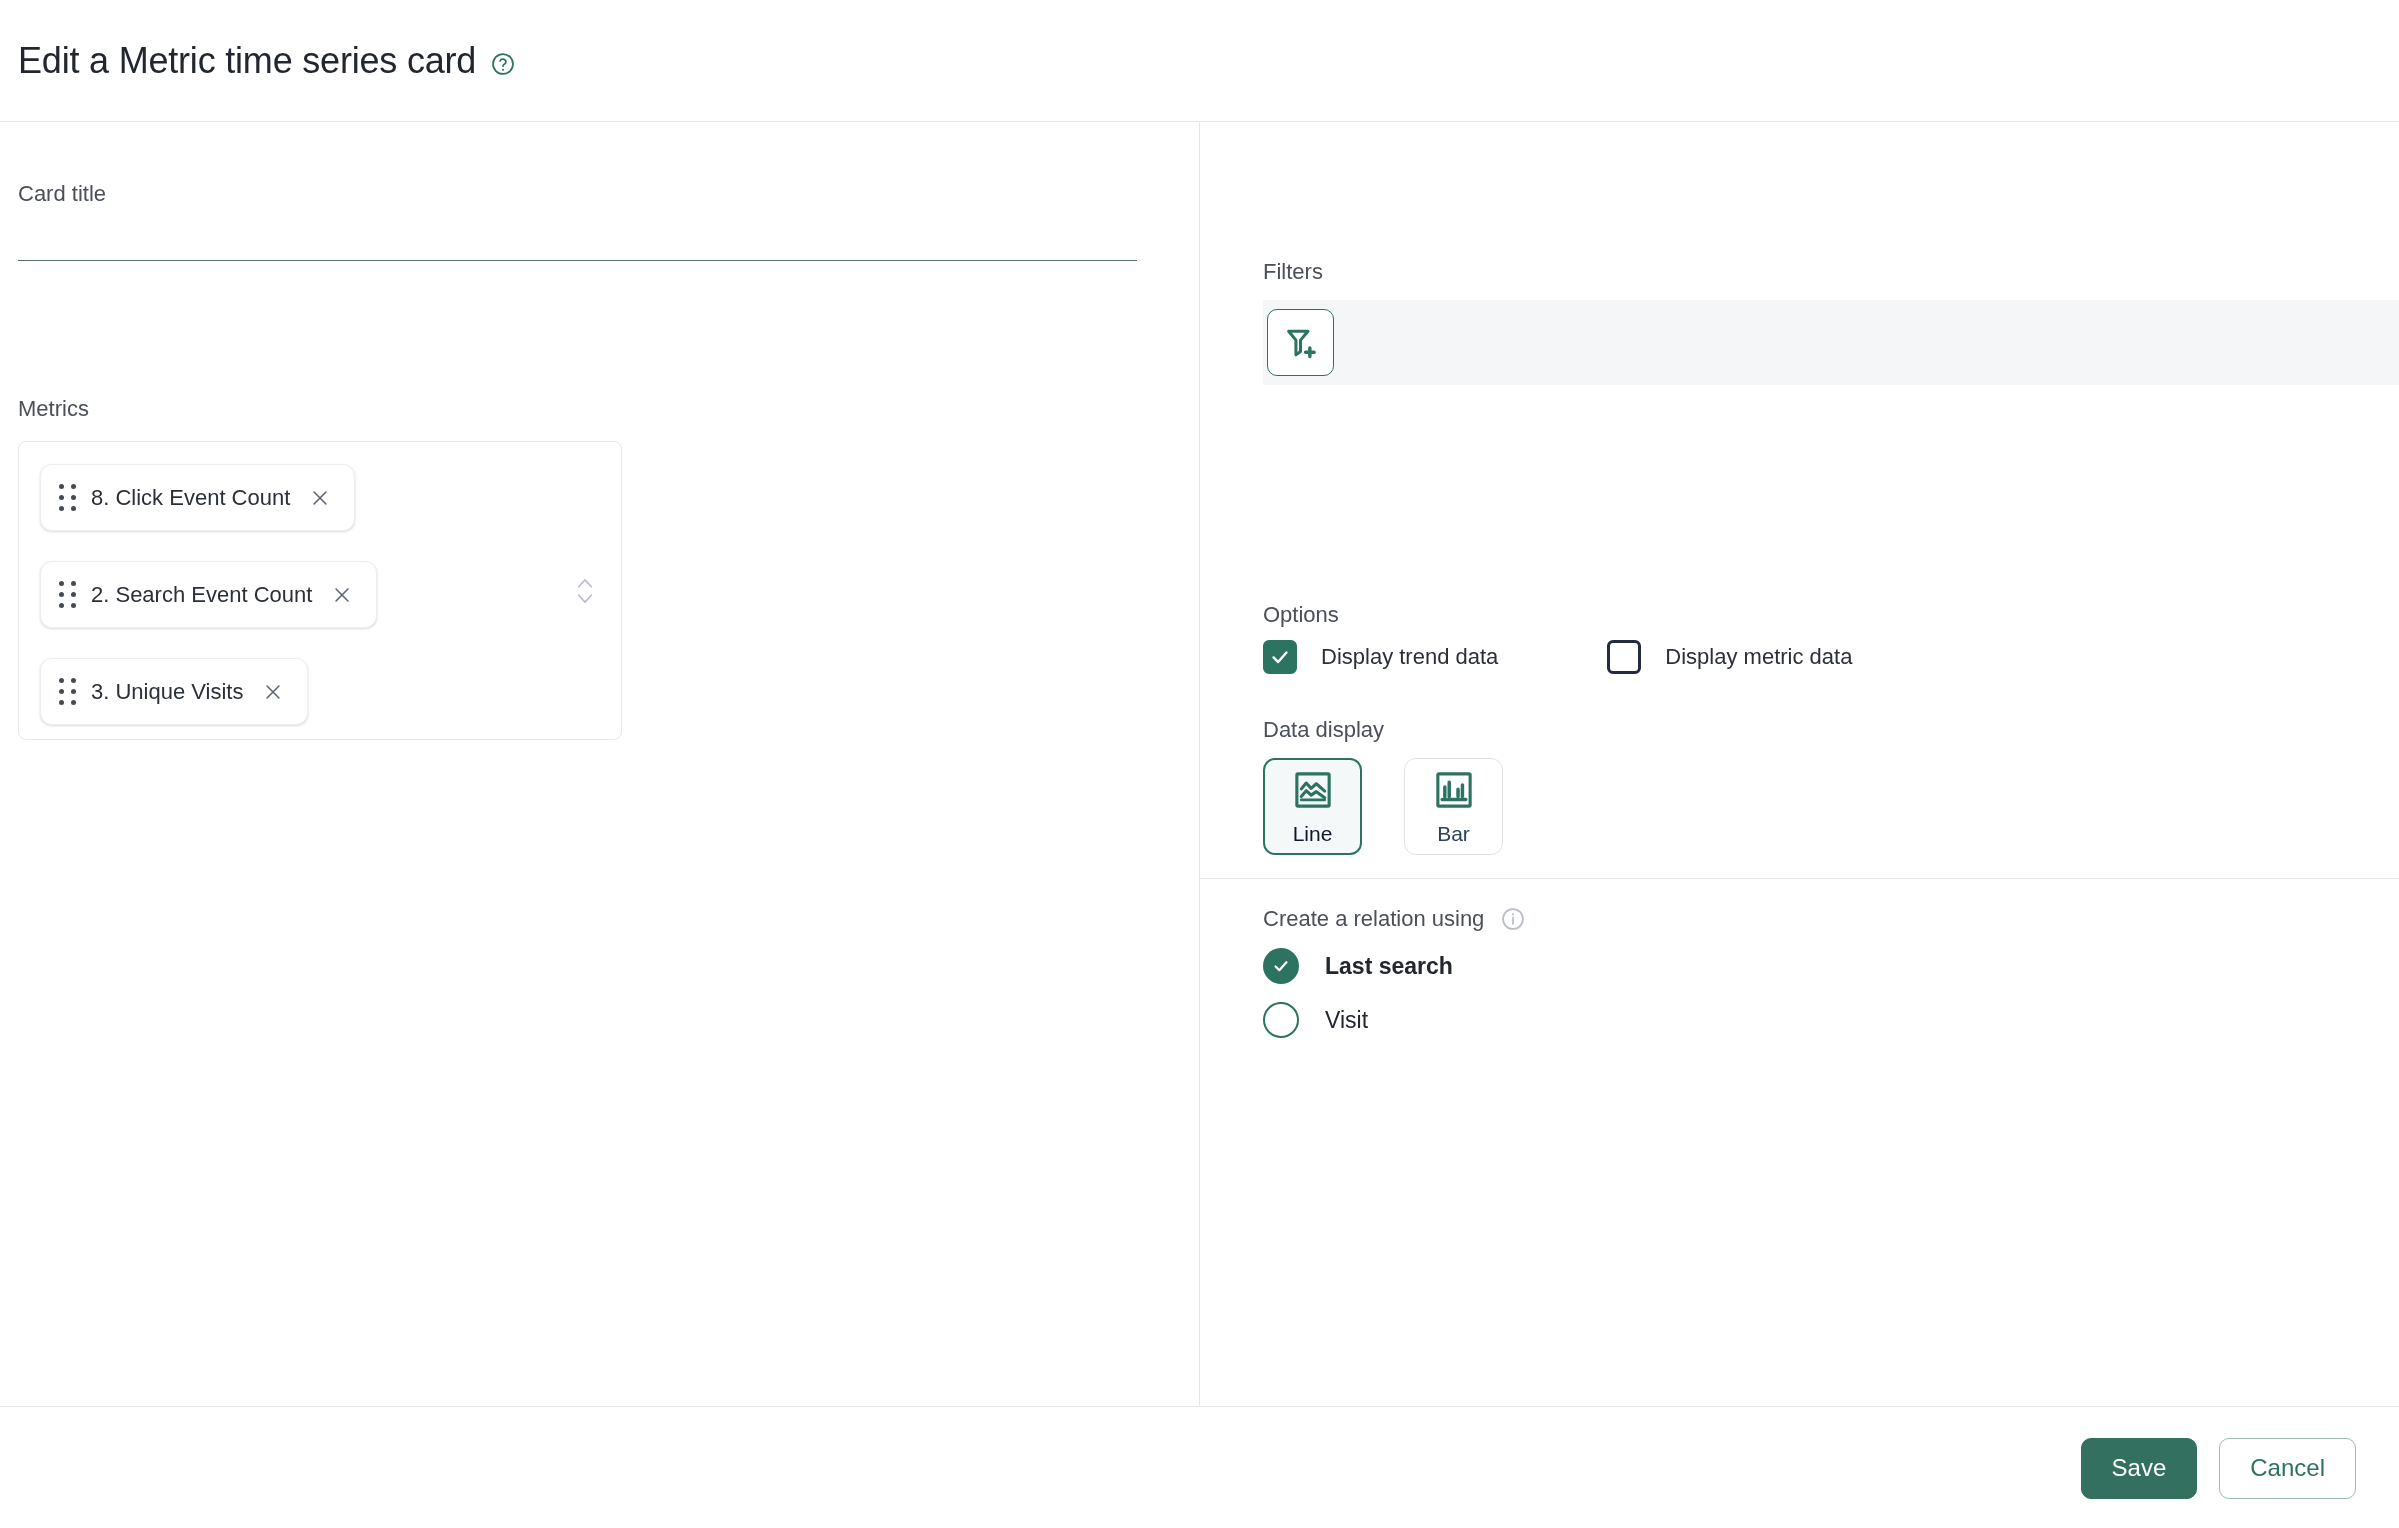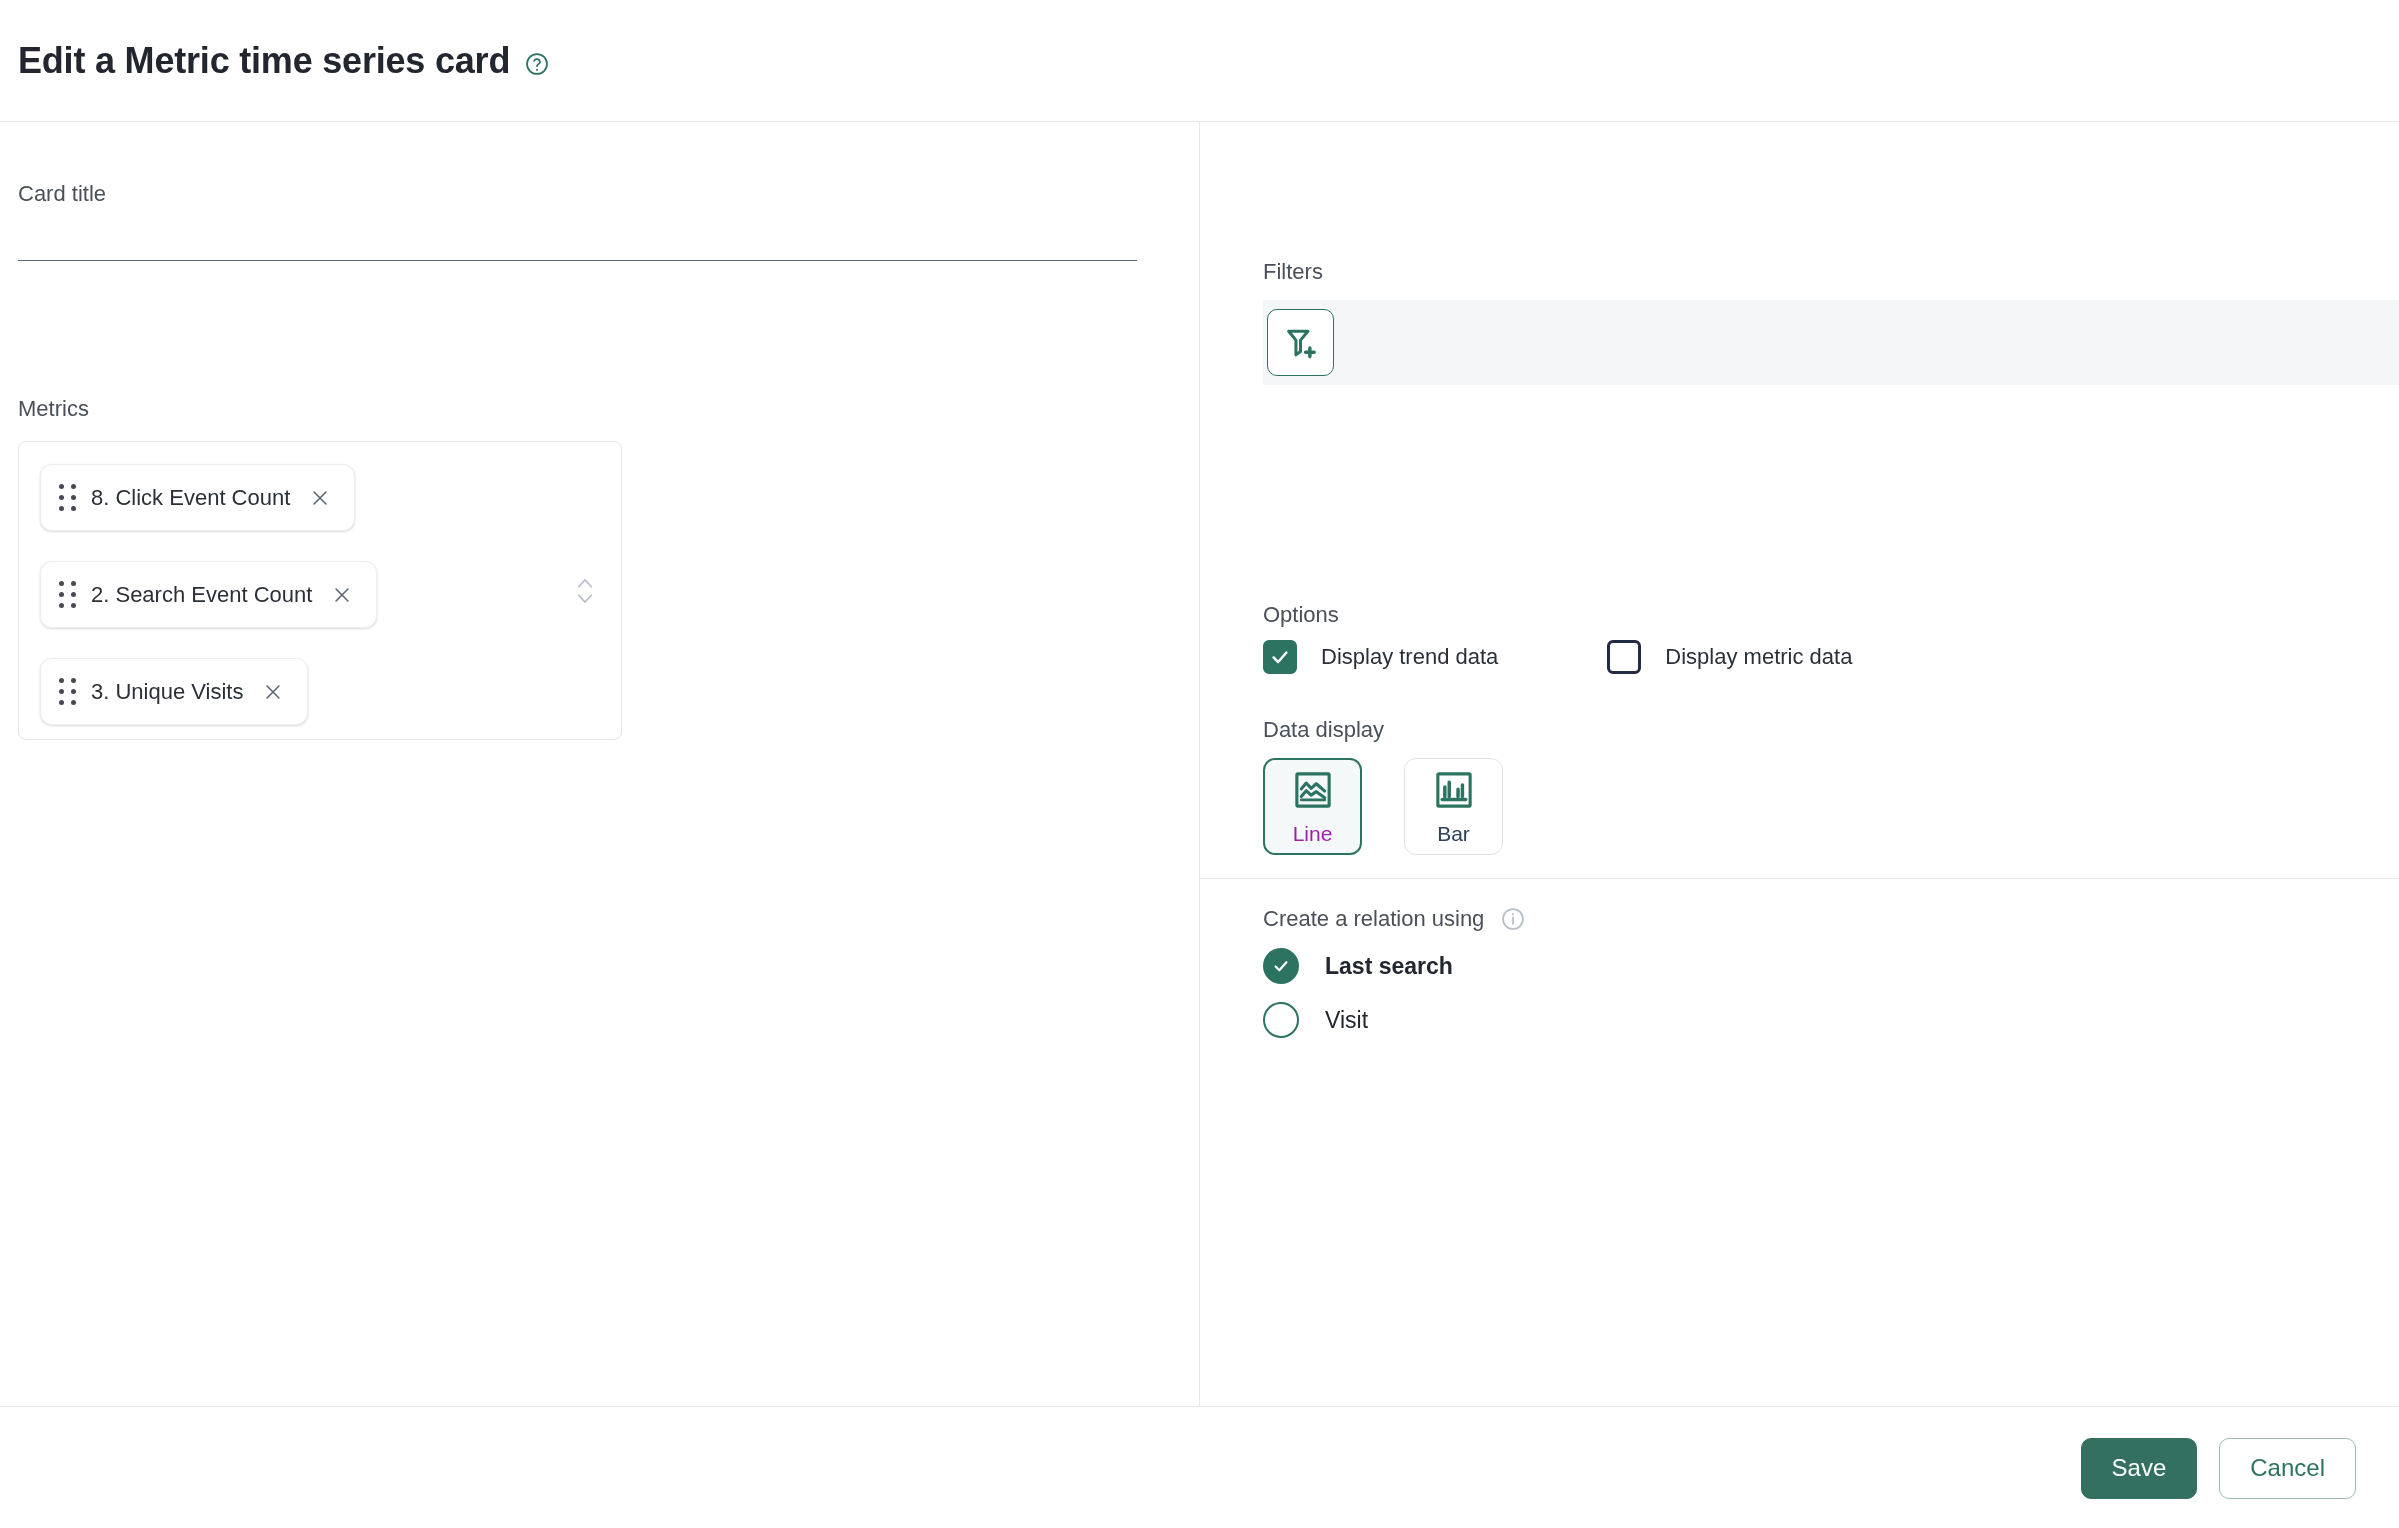--- a/index.html
+++ b/index.html
@@ -12,21 +12,21 @@
   }
   .page { position: relative; width: 2400px; height: 1529px; }
 
   
   .page-header {
     position: absolute; left: 0; top: 0; width: 2400px; height: 122px;
     border-bottom: 1px solid #e4e6e9;
     display: flex; align-items: center;
   }
   .page-title {
-    font-size: 36px; font-weight: 700; letter-spacing: -0.2px;
+    font-size: 36px; font-weight: 400; letter-spacing: -0.2px;
     color: #22262e; margin-left: 18px;
   }
   .help-icon {
     margin-left: 14px; width: 26px; height: 26px; flex: 0 0 auto;
     display: inline-flex; align-items: center; justify-content: center;
     position: relative; top: 3px;
   }
 
   
   .body-wrap {
@@ -150,21 +150,21 @@
     display: flex; gap: 42px;
   }
   .display-btn {
     width: 99px; height: 97px; border-radius: 12px;
     display: flex; flex-direction: column; align-items: center; justify-content: center;
     gap: 6px; cursor: pointer; background: #ffffff;
   }
   .display-btn.selected { border: 2px solid #2d7362; background: #f5f8f8; }
   .display-btn.unselected { border: 1px solid #dfe2e5; }
   .display-btn .btn-text { font-size: 21px; }
-  .display-btn.selected .btn-text { color: #a21caf; }
+  .display-btn.selected .btn-text { color: #0f172a; }
   .display-btn.unselected .btn-text { color: #2d4059; }
 
   .relation-label-row {
     position: absolute; left: 63px; top: 702px;
     display: flex; align-items: center; gap: 16px;
   }
   .relation-label { font-size: 22px; color: #4a4f58; }
   .info-icon { width: 26px; height: 26px; display: inline-flex; align-items: center; justify-content: center; }
 
   .radio-item {

